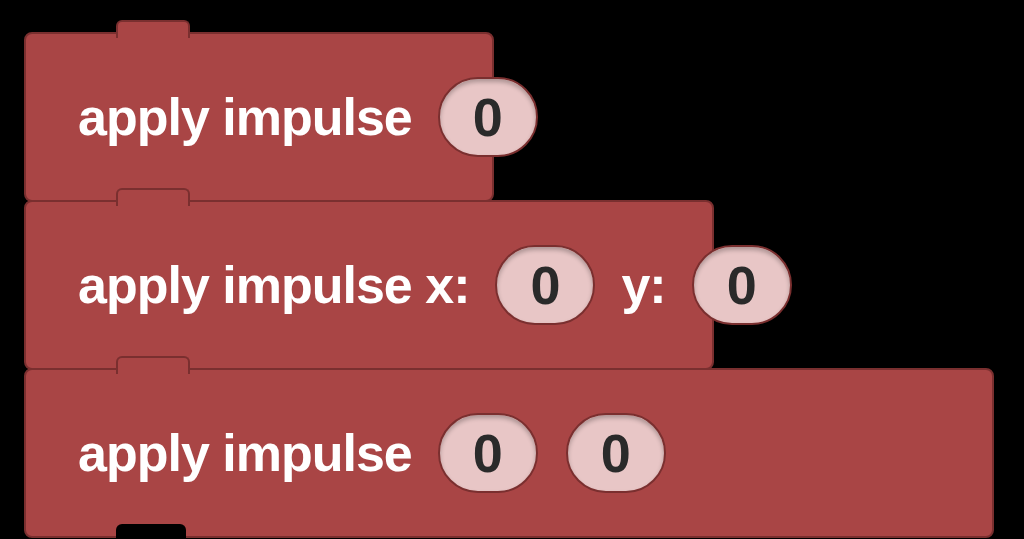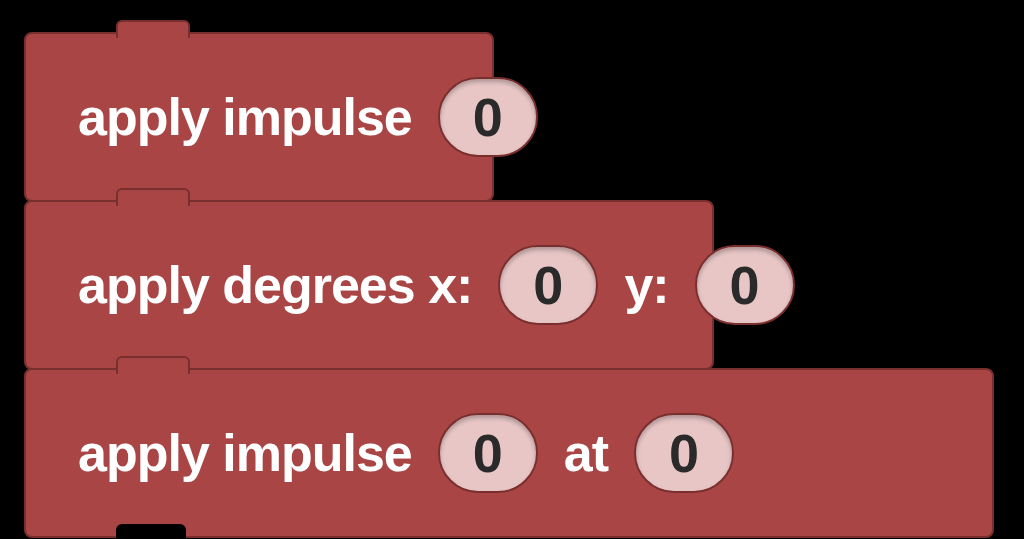--- a/index.html
+++ b/index.html
@@ -96,34 +96,33 @@
 <div class="stack">
 
   <div id="b1" class="block">
     <span class="label">apply impulse</span>
     <span class="pill">
       <span class="pill-value">0</span>
     </span>
   </div>
 
   <div id="b2" class="block">
-    <span class="label">apply degrees x:</span>
+    <span class="label">apply impulse x:</span>
     <span class="pill">
       <span class="pill-value">0</span>
     </span>
     <span class="label">y:</span>
     <span class="pill">
       <span class="pill-value">0</span>
     </span>
   </div>
 
   <div id="b3" class="block">
     <span class="label">apply impulse</span>
     <span class="pill">
       <span class="pill-value">0</span>
     </span>
-    <span class="label">at</span>
     <span class="pill">
       <span class="pill-value">0</span>
     </span>
   </div>
 
 </div>
 
 </body></html>

